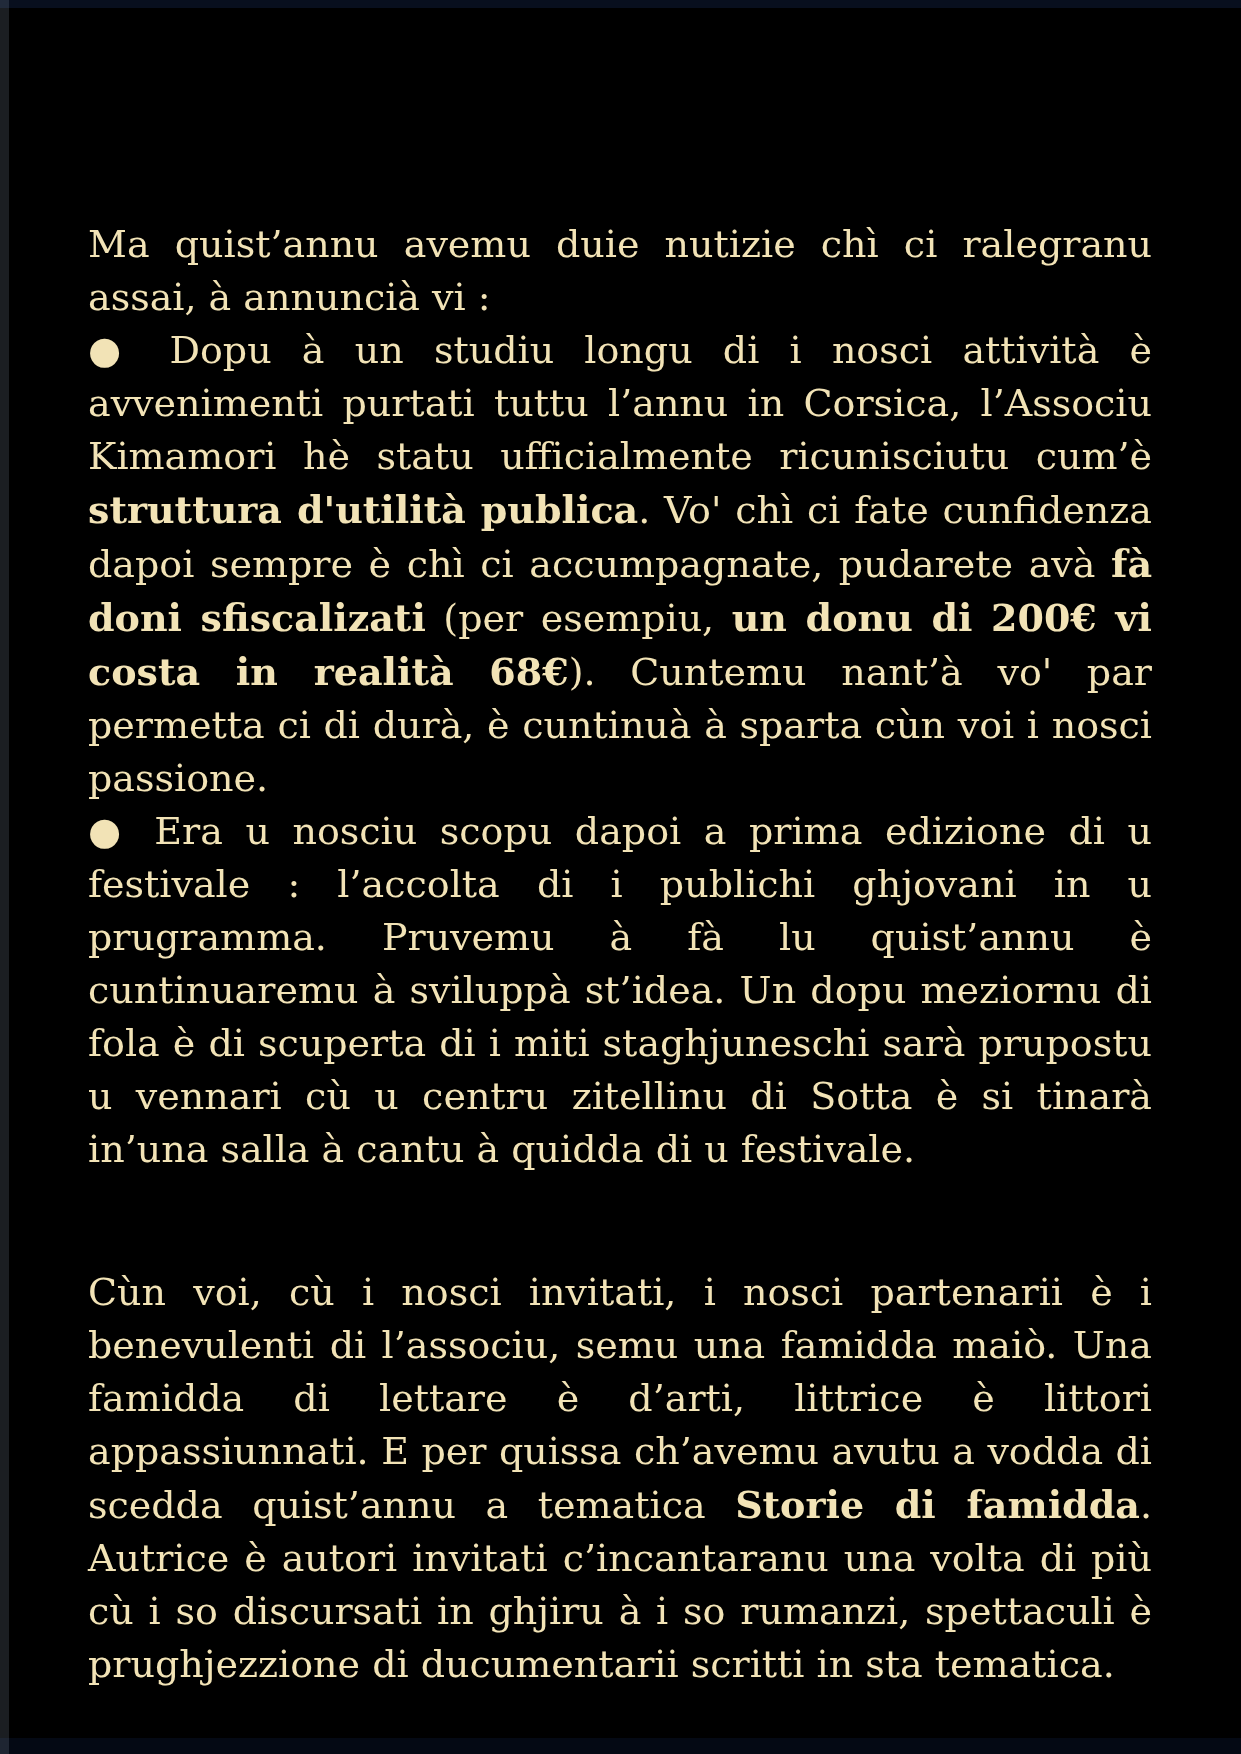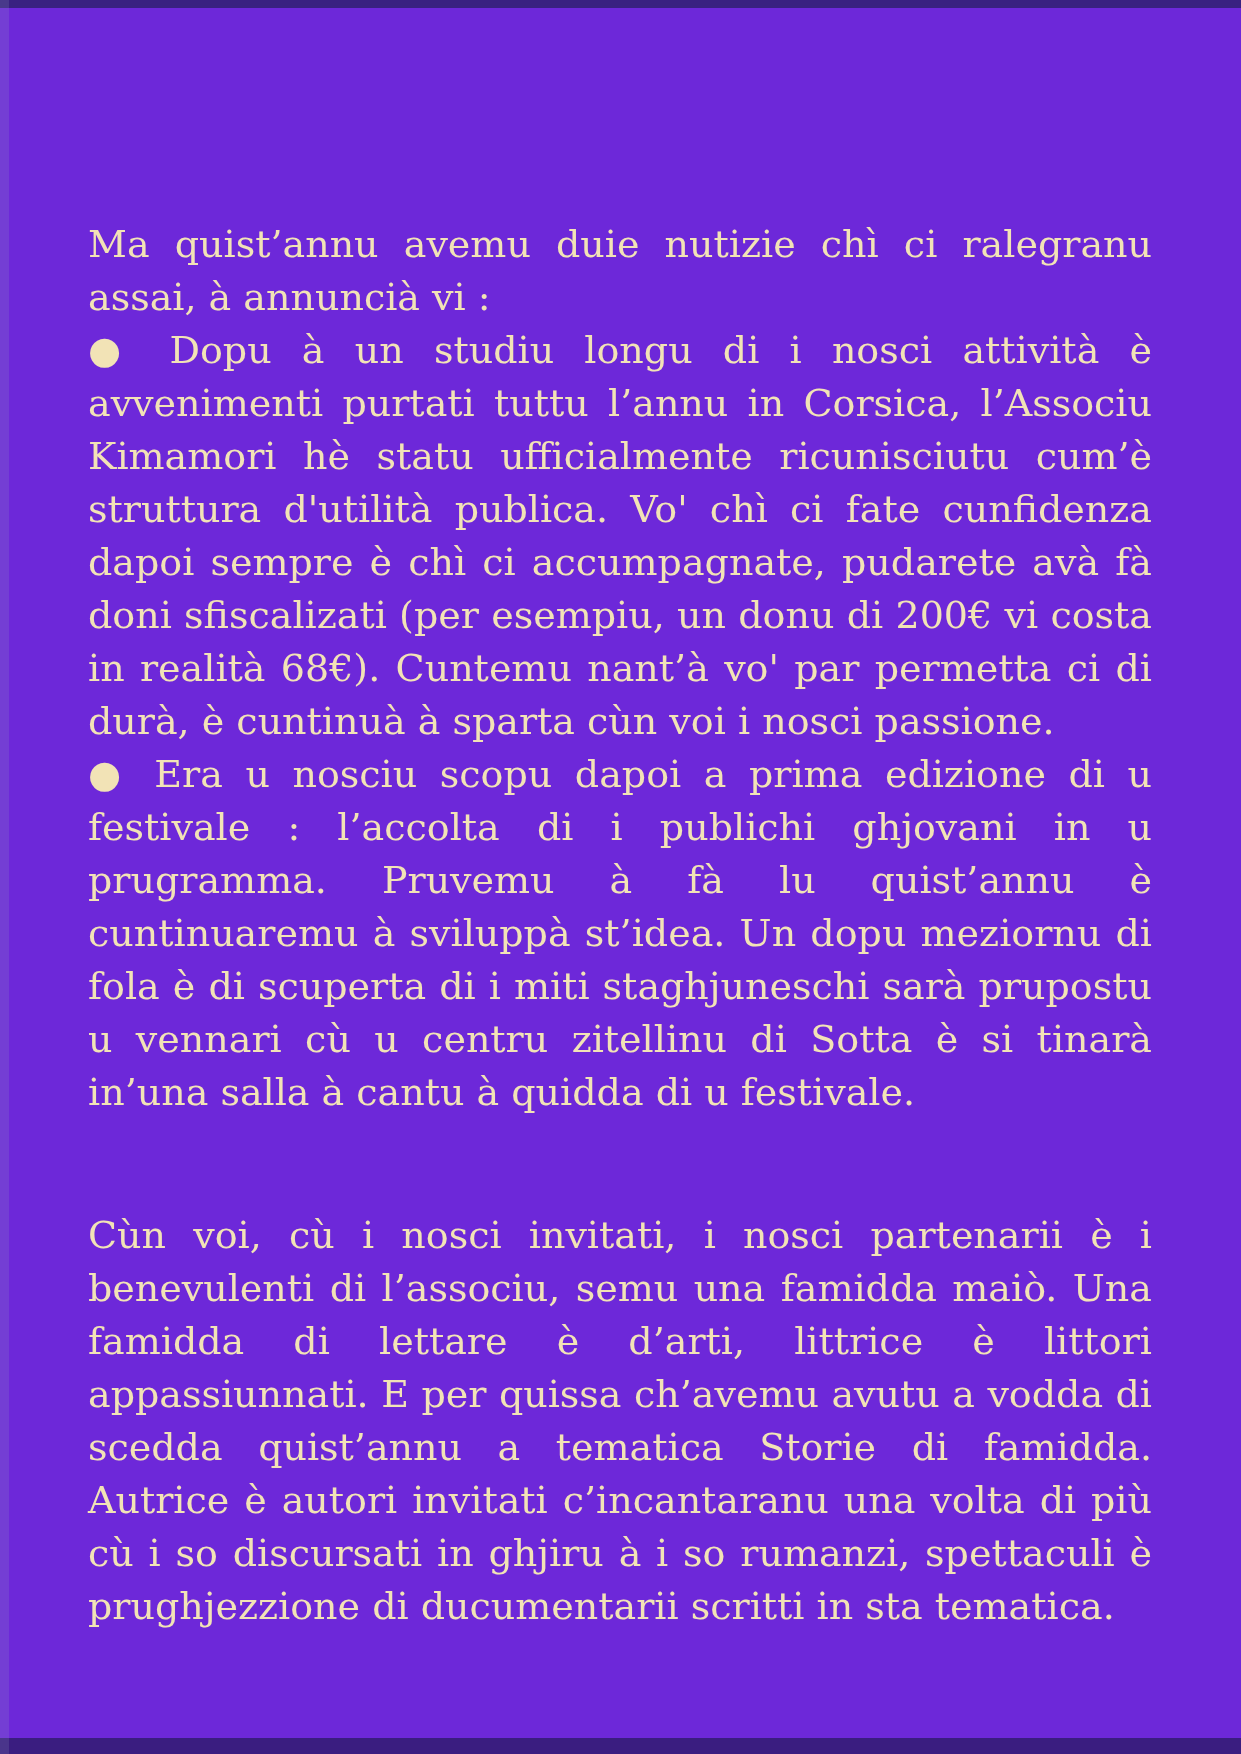--- a/index.html
+++ b/index.html
@@ -10,21 +10,21 @@
     width: 1241px;
     height: 1754px;
     background: #1d3b6b;
     overflow: hidden;
     font-family: "DejaVu Serif", "Liberation Serif", serif;
   }
   .page {
     position: relative;
     width: 1241px;
     height: 1754px;
-    background: #6d28d9;
+    background: #000000;
     
     box-shadow:
       inset 9px 0 0 0 rgba(150, 165, 190, 0.18),
       inset 0 8px 0 0 rgba(15, 28, 55, 0.55),
       inset 0 -16px 0 0 rgba(8, 18, 40, 0.50);
   }
   .text-column {
     position: absolute;
     left: 88px;
     top: 218px;
@@ -36,21 +36,21 @@
     letter-spacing: 0px;
   }
   .text-column p {
     margin: 0;
     padding: 0;
   }
   .text-column p.spaced {
     margin-top: 90px;
   }
   .run-bold {
-    font-weight: normal;
+    font-weight: bold;
   }
 </style>
 </head>
 <body>
 
 <div class="page">
   <div class="text-column" id="text-column">
       <p><span>Ma quist’annu avemu duie nutizie chì ci ralegranu assai, à annuncià vi :</span></p>
       <p><span>● Dopu à un studiu longu di i nosci attività è avvenimenti purtati tuttu l’annu in Corsica, l’Associu Kimamori hè statu ufficialmente ricunisciutu cum’è </span><span class="run-bold">struttura d'utilità publica</span><span>. Vo' chì ci fate cunfidenza dapoi sempre è chì ci accumpagnate, pudarete avà </span><span class="run-bold">fà doni sfiscalizati</span><span> (per esempiu, </span><span class="run-bold">un donu di 200€ vi costa in realità 68€</span><span>). Cuntemu nant’à vo' par  permetta ci di durà, è cuntinuà à sparta cùn voi i nosci passione.</span></p>
       <p><span>● Era u nosciu scopu dapoi a prima edizione di u festivale : l’accolta di i publichi ghjovani in u prugramma. Pruvemu à fà lu quist’annu è cuntinuaremu à sviluppà st’idea. Un dopu meziornu di fola è di scuperta di i miti staghjuneschi sarà prupostu u vennari cù u centru zitellinu di Sotta è si tinarà in’una salla à cantu à quidda di u festivale.</span></p>

